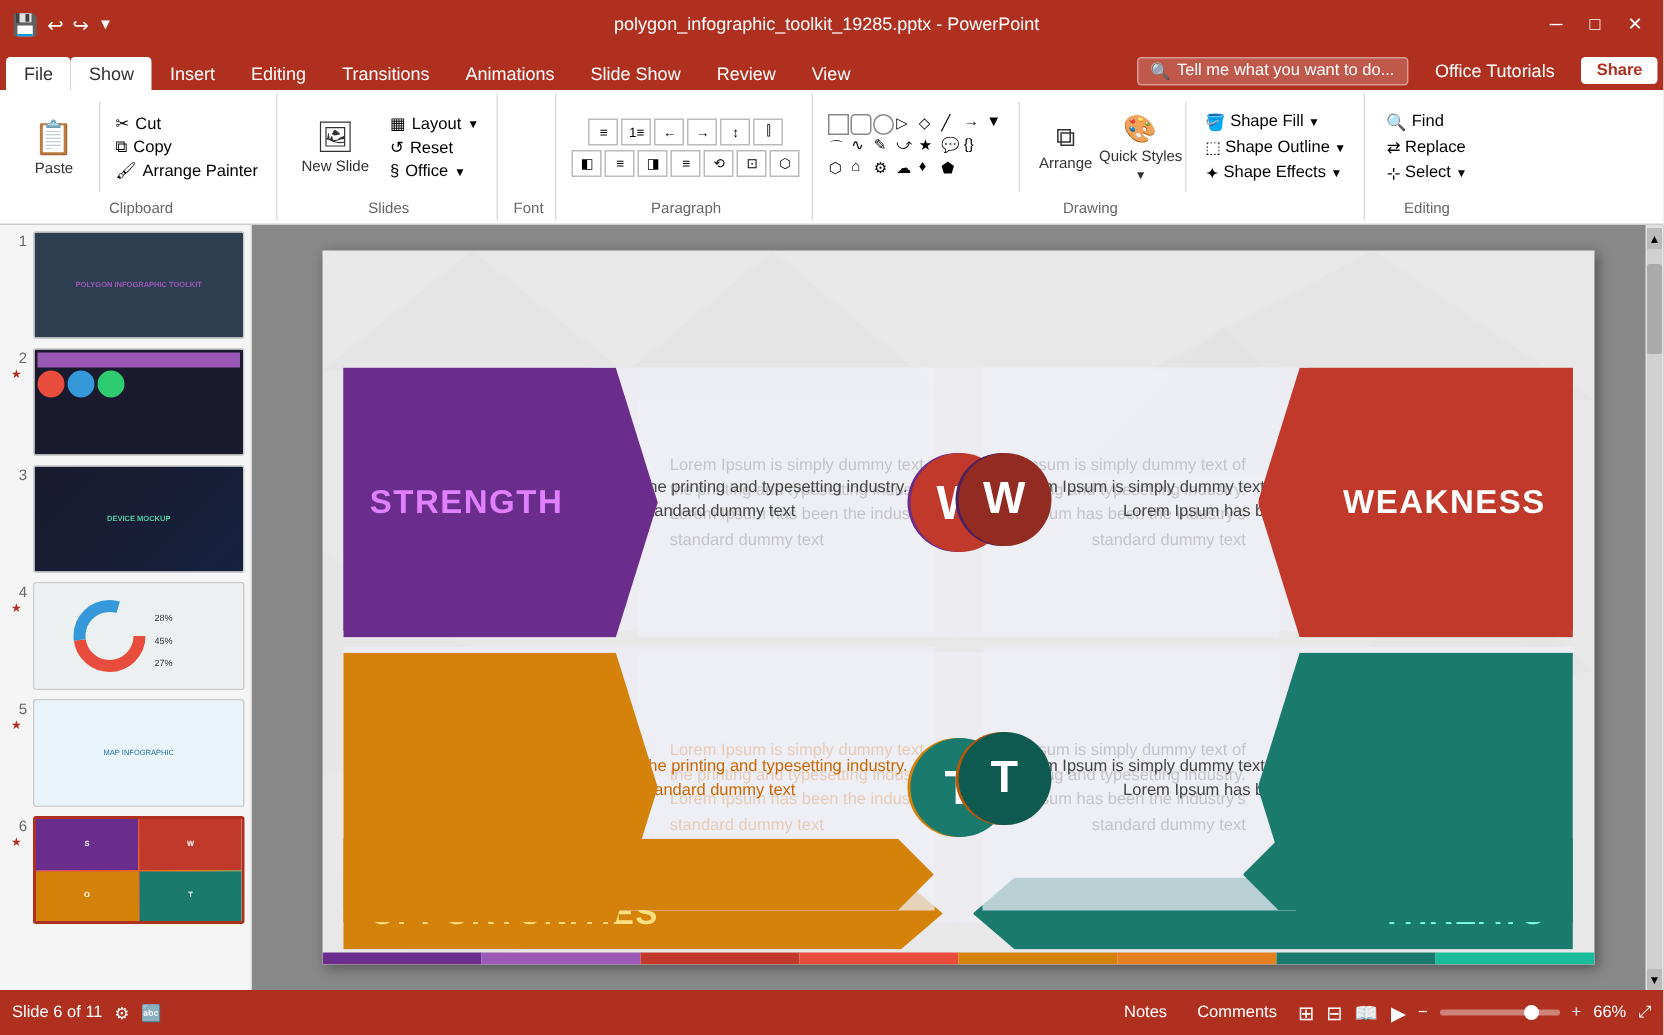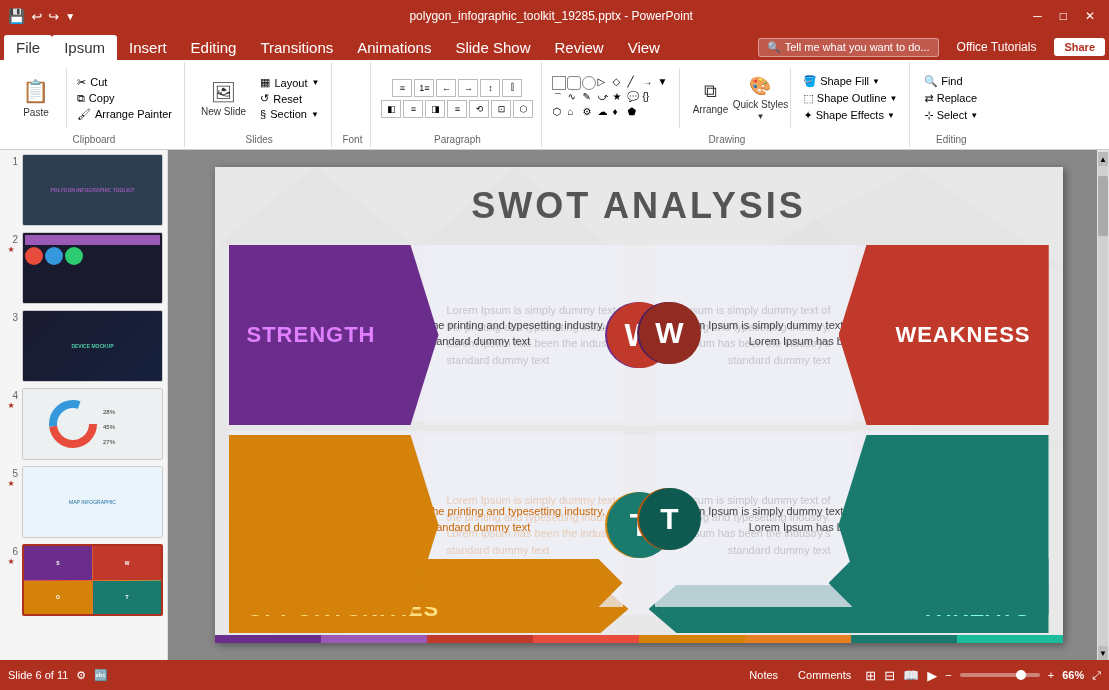--- a/index.html
+++ b/index.html
@@ -7,21 +7,21 @@
 
     
     #titlebar { background: #b03020; height: 32px; display: flex; align-items: center; justify-content: space-between; padding: 0 8px; color: white; }
     #titlebar .left { display: flex; align-items: center; gap: 6px; }
     #titlebar .center { font-size: 12px; color: white; }
     #titlebar .right { display: flex; gap: 6px; }
     .titlebar-btn { background: none; border: none; color: white; font-size: 12px; cursor: pointer; padding: 2px 6px; }
 
     
     #ribbon-tabs { background: #b03020; display: flex; align-items: flex-end; padding: 0 4px; height: 28px; }
-    .tab { padding: 4px 12px; font-size: 15px; color: white; cursor: pointer; border-radius: 3px 3px 0 0; }
+    .tab { padding: 4px 12px; font-size: 12px; color: white; cursor: pointer; border-radius: 3px 3px 0 0; }
     .tab.active { background: #fff; color: #333; }
     .tab-search { margin-left: auto; background: rgba(255,255,255,0.2); border: 1px solid rgba(255,255,255,0.4); border-radius: 3px; color: white; padding: 2px 8px; font-size: 11px; display: flex; align-items: center; gap: 4px; }
 
     
     #ribbon { background: #fff; border-bottom: 1px solid #ccc; display: flex; height: 90px; padding: 2px 4px; gap: 2px; }
     .ribbon-group { display: flex; flex-direction: column; border-right: 1px solid #ddd; padding: 2px 8px; min-width: fit-content; }
     .ribbon-group-label { font-size: 10px; color: #666; text-align: center; margin-top: auto; padding-top: 2px; }
     .ribbon-group-content { display: flex; flex: 1; align-items: center; gap: 4px; }
     .ribbon-btn { display: flex; flex-direction: column; align-items: center; justify-content: center; padding: 2px 6px; cursor: pointer; border-radius: 3px; font-size: 10px; color: #333; gap: 2px; min-width: 32px; }
     .ribbon-separator { width: 1px; background: #ddd; height: 60px; margin: 0 2px; }
@@ -91,21 +91,21 @@
   <div class="center">polygon_infographic_toolkit_19285.pptx - PowerPoint</div>
   <div class="right">
     <button class="titlebar-btn">─</button>
     <button class="titlebar-btn">□</button>
     <button class="titlebar-btn">✕</button>
   </div>
 </div>
 
 <div id="ribbon-tabs">
   <div class="tab active">File</div>
-  <div class="tab active" style="background:#fff;color:#333;">Ipsum</div>
+  <div class="tab active" style="background:#fff;color:#333;">Show</div>
   <div class="tab">Insert</div>
   <div class="tab">Editing</div>
   <div class="tab">Transitions</div>
   <div class="tab">Animations</div>
   <div class="tab">Slide Show</div>
   <div class="tab">Review</div>
   <div class="tab">View</div>
   <div style="margin-left:auto;display:flex;align-items:center;gap:8px;padding-bottom:2px;">
     <div class="tab-search">
       <span>🔍</span>
@@ -154,21 +154,21 @@
           <span>▦</span>
           <span>Layout</span>
           <span class="dropdown-arrow">▼</span>
         </div>
         <div class="ribbon-small-btn">
           <span>↺</span>
           <span>Reset</span>
         </div>
         <div class="ribbon-small-btn">
           <span>§</span>
-          <span>Section</span>
+          <span>Office</span>
           <span class="dropdown-arrow">▼</span>
         </div>
       </div>
     </div>
     <div class="ribbon-group-label">Slides</div>
   </div>
 
   <div class="ribbon-group">
     <div class="ribbon-group-label">Font</div>
   </div>
@@ -385,23 +385,20 @@
         <polygon points="300,0 420,100 180,100" fill="#888" opacity="0.2"></polygon>
         <polygon points="600,50 700,150 500,150" fill="#999" opacity="0.25"></polygon>
         <polygon points="700,0 848,100 550,80" fill="#888" opacity="0.2"></polygon>
         <polygon points="0,200 150,300 0,350" fill="#aaa" opacity="0.15"></polygon>
         <polygon points="750,200 848,280 650,320" fill="#999" opacity="0.2"></polygon>
         <polygon points="400,150 500,230 300,230" fill="#aaa" opacity="0.15"></polygon>
         <polygon points="150,350 280,450 50,476" fill="#888" opacity="0.2"></polygon>
         <polygon points="600,300 750,400 500,450" fill="#999" opacity="0.15"></polygon>
       </svg>
 
-      <div style="position:absolute;top:18px;left:0;right:0;text-align:center;font-size:36px;font-weight:bold;color:#555;letter-spacing:3px;font-family:Arial,sans-serif;">
-        <span>SWOT ANALYSIS</span>
-      </div>
 
       <div style="position:absolute;top:78px;left:14px;width:410px;height:180px;display:flex;">
 
         <div style="background:#6b2d8b;width:210px;height:100%;display:flex;align-items:center;padding-left:18px;clip-path:polygon(0 0, calc(100% - 28px) 0, 100% 50%, calc(100% - 28px) 100%, 0 100%);position:relative;z-index:2;">
           <span style="font-size:22px;font-weight:bold;color:#e080ff;letter-spacing:1px;">STRENGTH</span>
         </div>
 
         <div style="flex:1;background:rgba(240,240,245,0.7);display:flex;align-items:center;padding:12px 10px 12px 8px;margin-left:-14px;padding-left:22px;">
           <span style="font-size:11px;color:#444;line-height:1.5;">Lorem Ipsum is simply dummy text of the printing and typesetting industry. Lorem Ipsum has been the industry's standard dummy text</span>
         </div>
@@ -548,16 +545,16 @@
     <button class="statusbar-btn">Comments</button>
     <span style="cursor:pointer;font-size:13px;">⊞</span>
     <span style="cursor:pointer;font-size:13px;">⊟</span>
     <span style="cursor:pointer;font-size:13px;">📖</span>
     <span style="cursor:pointer;font-size:13px;">▶</span>
     <span style="cursor:pointer;font-size:11px;">−</span>
     <div class="zoom-slider">
       <div class="zoom-thumb"></div>
     </div>
     <span style="cursor:pointer;font-size:11px;">+</span>
-    <span style="cursor:pointer;font-weight:bold;">66%</span>
+    <span style="cursor:pointer;">66%</span>
     <span style="cursor:pointer;font-size:11px;">⤢</span>
   </div>
 </div>
 
 </body></html>

